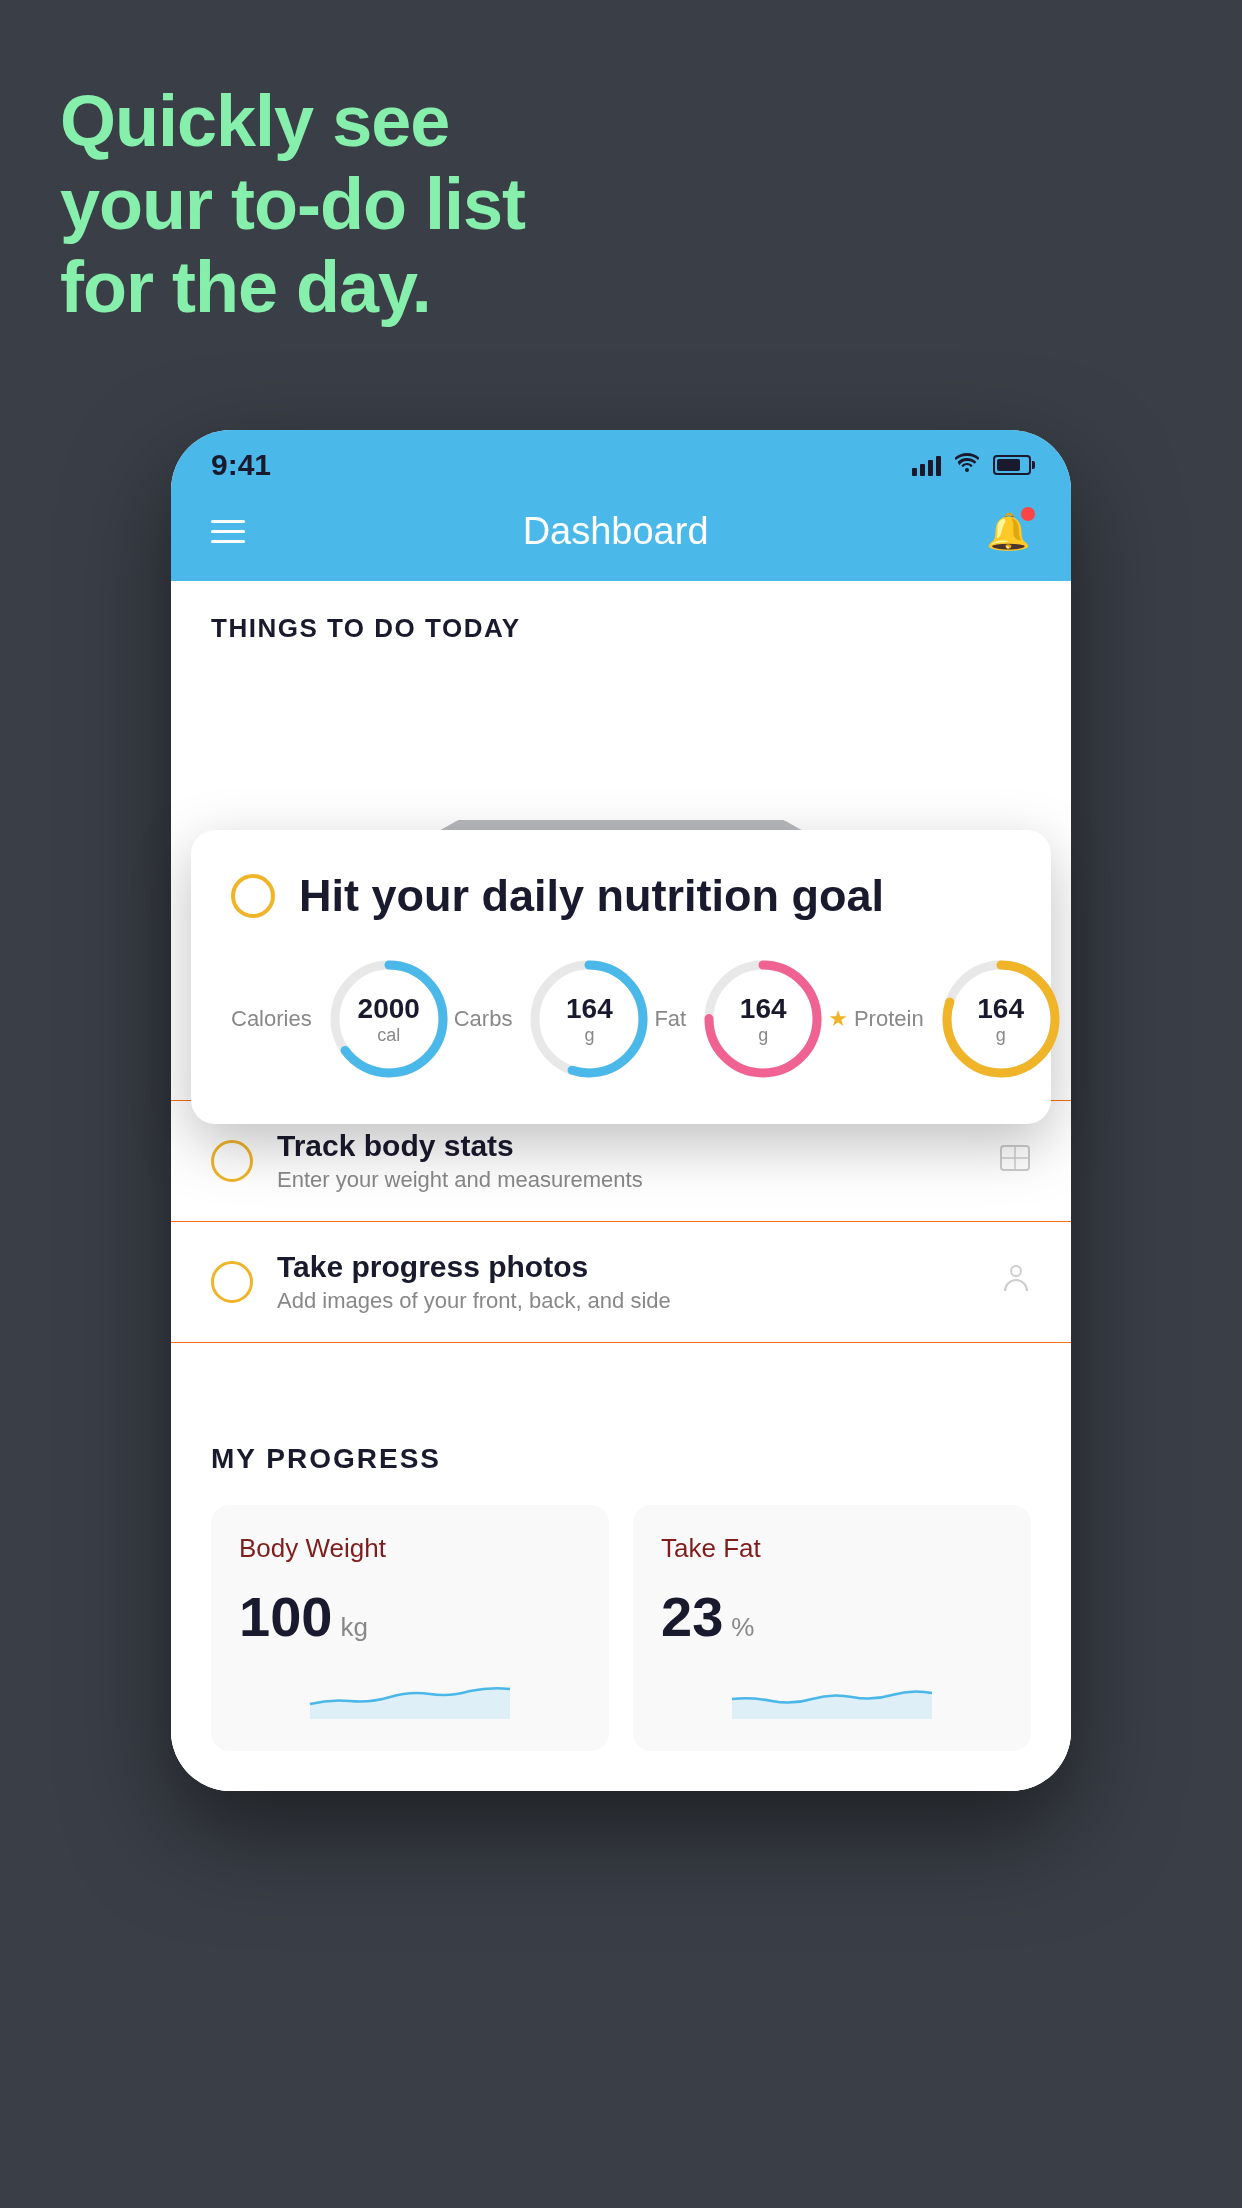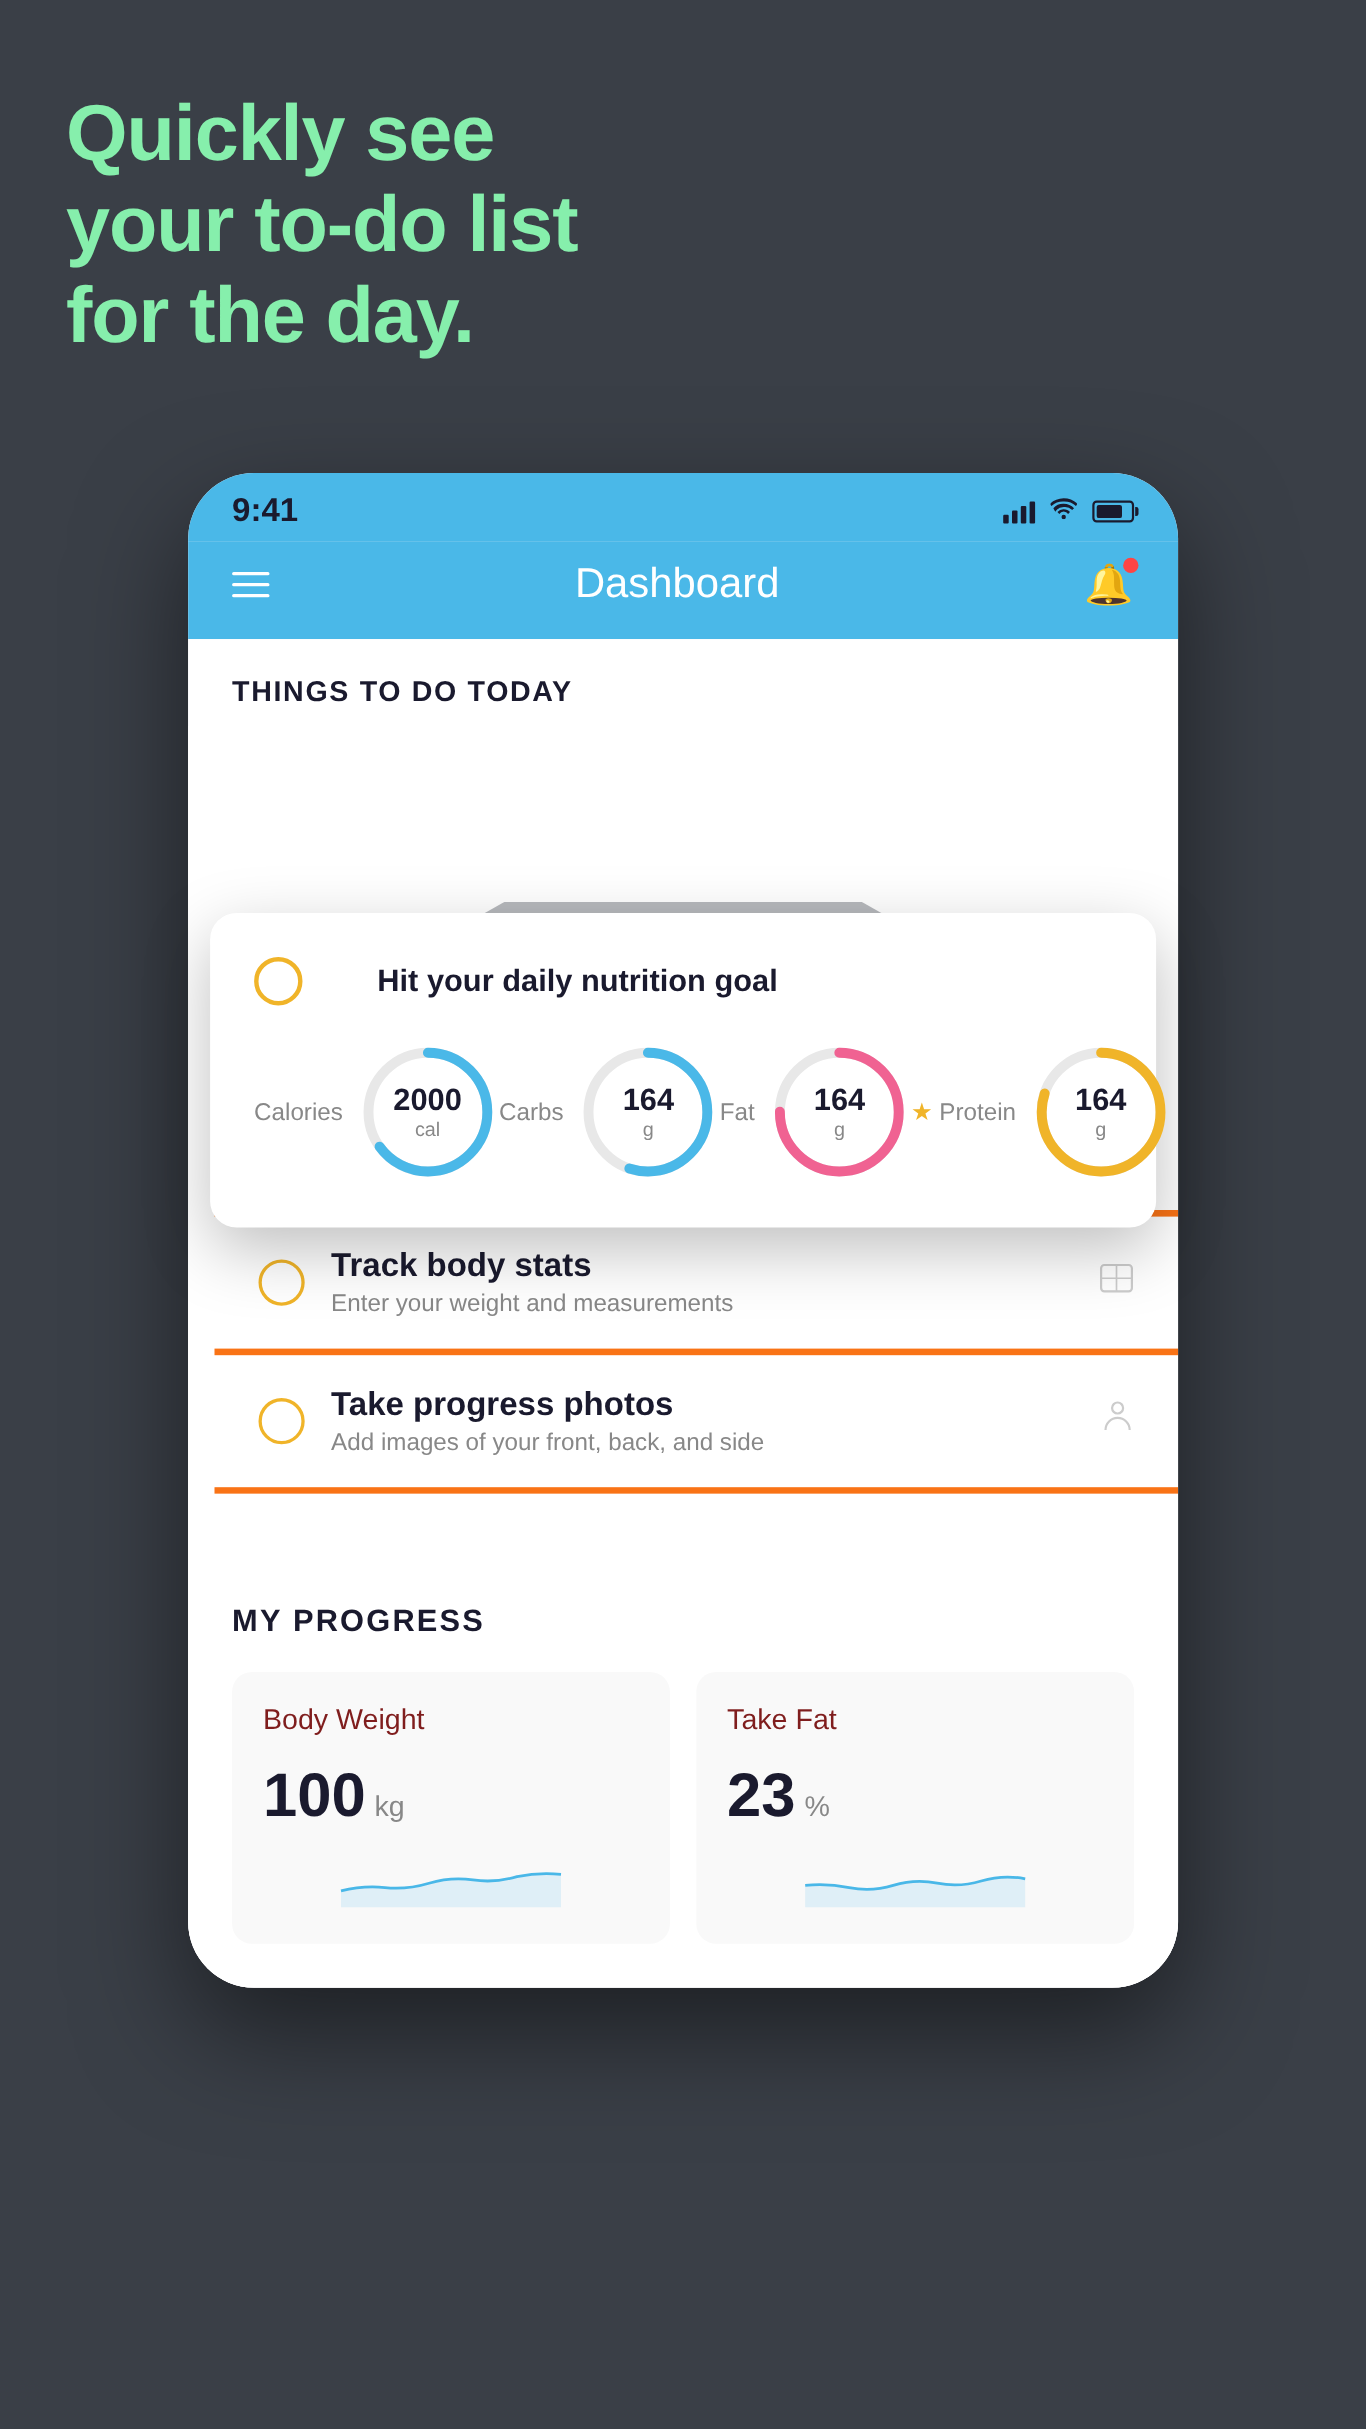--- a/index.html
+++ b/index.html
@@ -189,24 +189,23 @@
 
     .circle-checkbox {
       width: 44px;
       height: 44px;
       border-radius: 50%;
       border: 4px solid #f0b429;
       flex-shrink: 0;
     }
 
     .card-title {
-      font-size: 28px;
+      font-size: 45px;
       font-weight: 600;
       color: #1a1a2e;
-      margin-left: 44px;
     }
 
     .nutrition-metrics {
       display: flex;
       justify-content: space-around;
       align-items: flex-start;
     }
 
     .metric-item {
       display: flex;
@@ -268,23 +267,22 @@
     
     .todo-list {
       background: white;
       margin-top: 0;
     }
 
     .todo-item {
       display: flex;
       align-items: center;
       padding: 28px 40px;
-      border-bottom: 6px solid #f97316;
+      border-bottom: 1px solid #f97316;
       gap: 24px;
-      margin-left: 24px;
     }
 
     .todo-circle {
       width: 42px;
       height: 42px;
       border-radius: 50%;
       border: 3px solid;
       flex-shrink: 0;
       display: flex;
       align-items: center;

